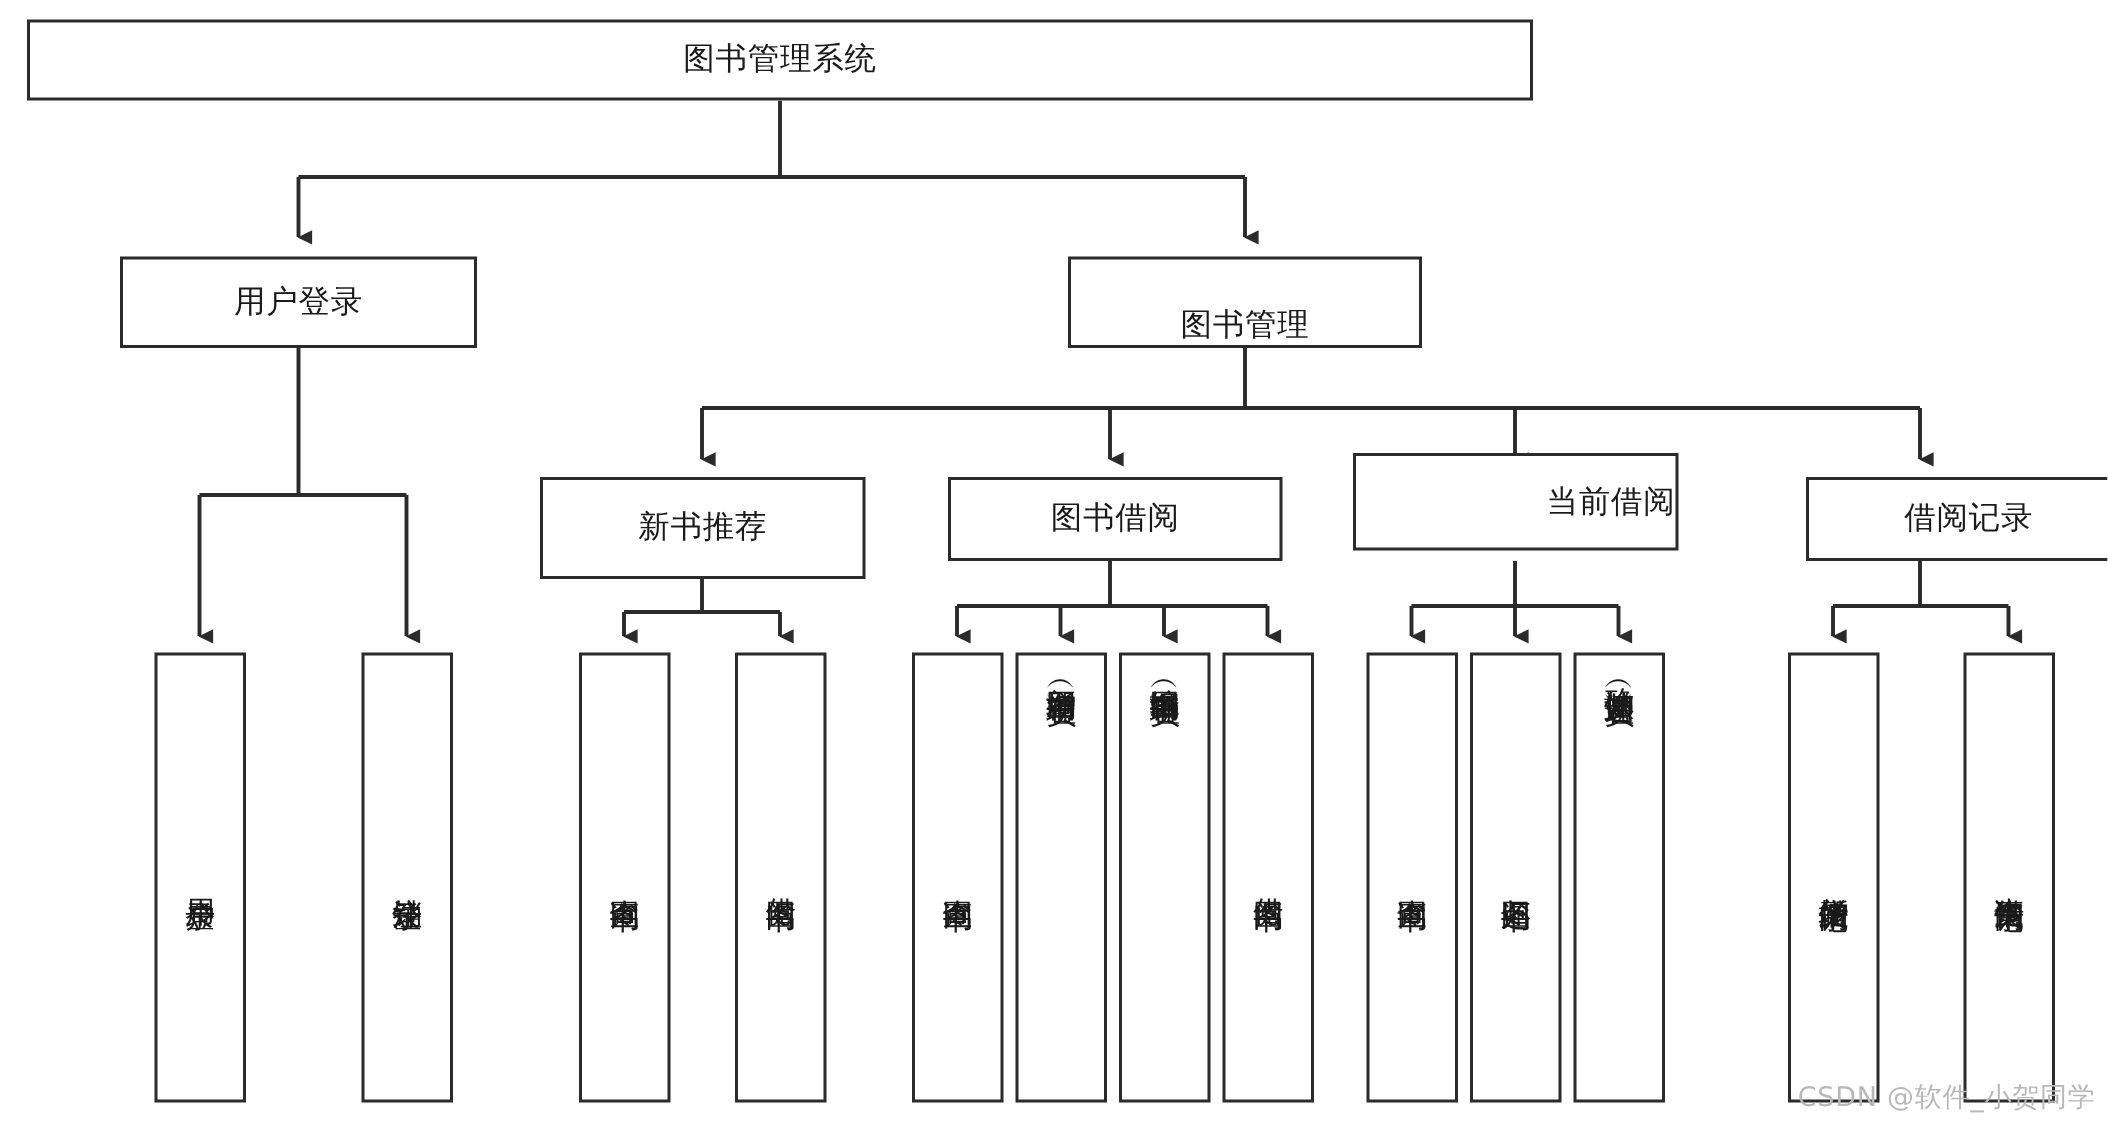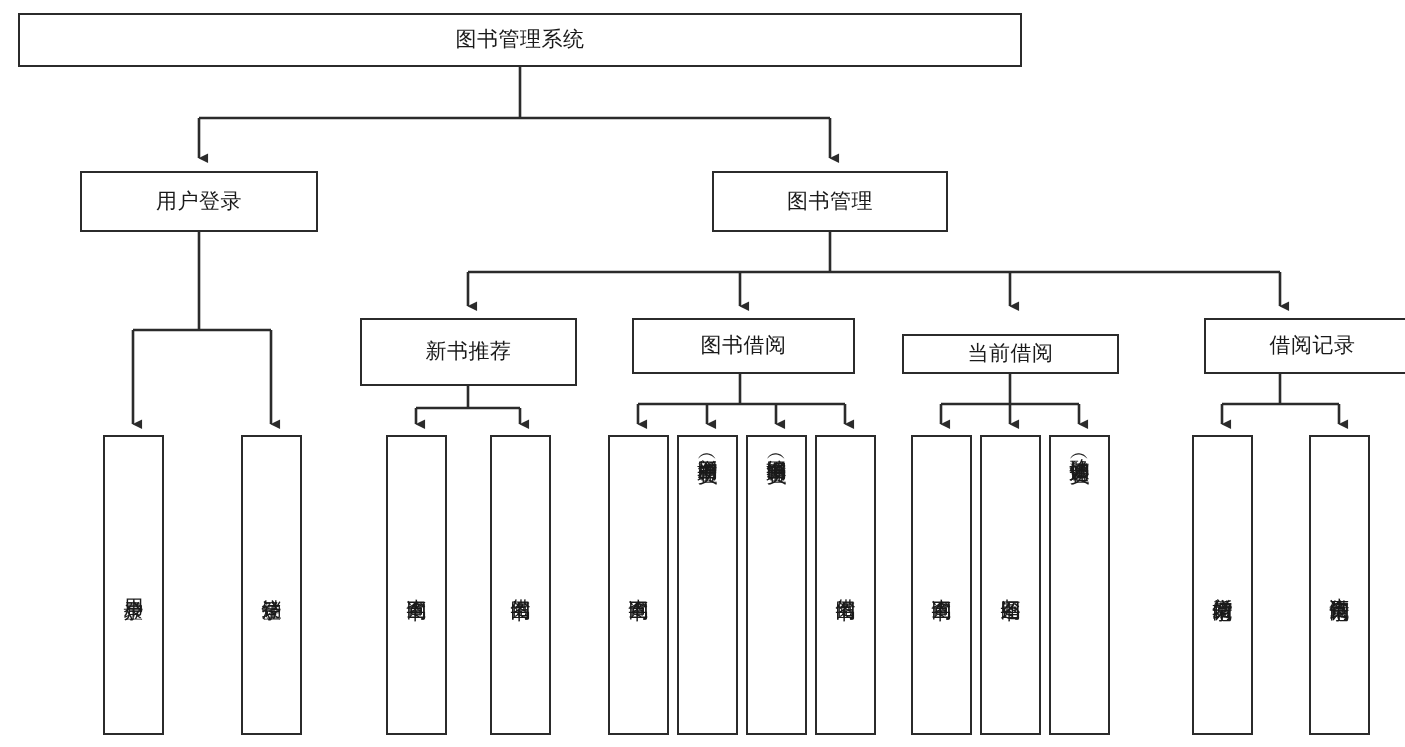--- a/index.html
+++ b/index.html
@@ -137,33 +137,33 @@
   </svg>
 
   <div class="node h root" style="left:18px; top:13px; width:1004px; height:54px;">
     <span class="lbl">图书管理系统</span>
   </div>
 
   <div class="node h" style="left:80px; top:171px; width:238px; height:61px;">
     <span class="lbl">用户登录</span>
   </div>
 
-  <div class="node h" style="left:712px; top:171px; width:236px; height:61px;">
+  <div class="node h" style="left:712px; top:171px; width:236px; height:61px;align-items:flex-end;">
     <span class="lbl">图书管理</span>
   </div>
 
   <div class="node h" style="left:360px; top:318px; width:217px; height:68px;">
     <span class="lbl">新书推荐</span>
   </div>
 
   <div class="node h" style="left:632px; top:318px; width:223px; height:56px;">
     <span class="lbl">图书借阅</span>
   </div>
 
-  <div class="node h" style="left:902px; top:334px; width:217px; height:40px;">
+  <div class="node h" style="left:902px; top:302px; width:217px; height:65px;justify-content:flex-end;">
     <span class="lbl">当前借阅</span>
   </div>
 
   <div class="node h" style="left:1172px; top:318px; width:217px; height:56px;margin-left:32px;">
     <span class="lbl">借阅记录</span>
   </div>
 
   <div class="node v mid" style="left:103px; top:435px; width:61px; height:300px;">
     <span class="lbl">用户登录</span>
   </div>
@@ -201,14 +201,15 @@
     <span class="lbl">确认归还（管理员）</span>
   </div>
 
   <div class="node v mid" style="left:1192px; top:435px; width:61px; height:300px;">
     <span class="lbl">新增借阅记录</span>
   </div>
   <div class="node v mid" style="left:1309px; top:435px; width:61px; height:300px;">
     <span class="lbl">查询借阅记录</span>
   </div>
 
+  <div class="watermark">CSDN @软件_小贺同学</div>
 
 </div>
 
 </body></html>

